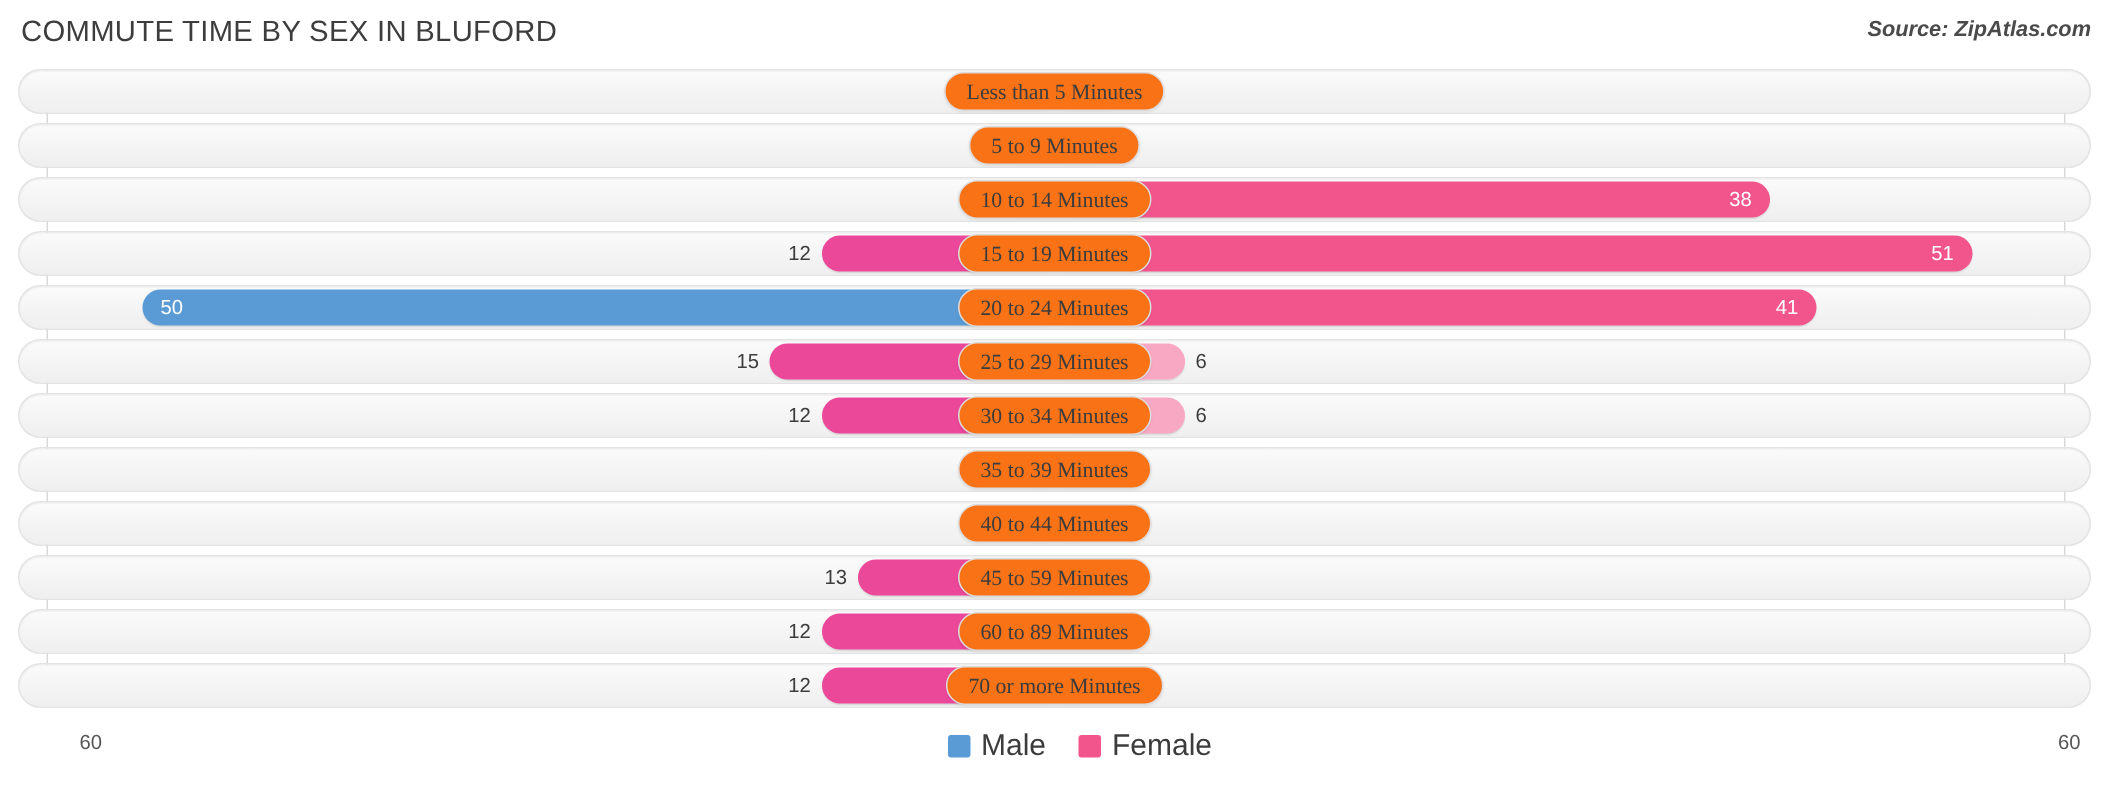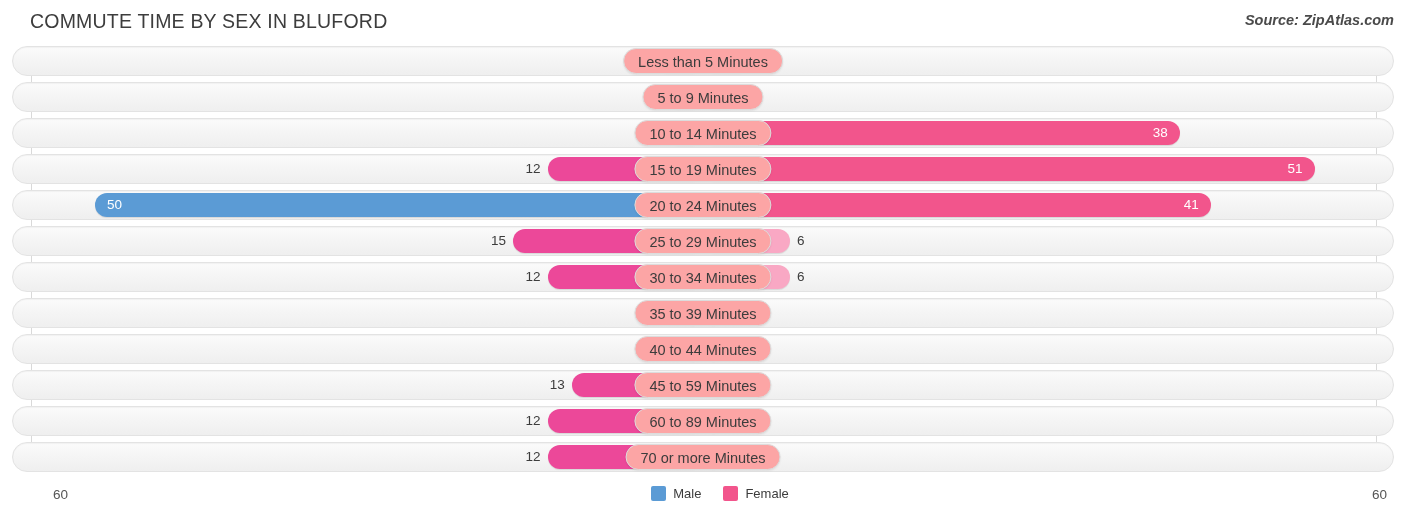--- a/index.html
+++ b/index.html
@@ -25,21 +25,20 @@
   }
   .chart-title {
     position: absolute;
     left: 14px;
     top: 10px;
     font-size: 19.5px;
     letter-spacing: .2px;
     color: #3d3d3d;
     font-weight: 400;
     white-space: nowrap;
-    margin-left: 16px;
   }
   .source {
     position: absolute;
     right: 12px;
     top: 12px;
     font-size: 14.5px;
     font-style: italic;
     font-weight: bold;
     color: #4a4a4a;
     white-space: nowrap;
@@ -132,29 +131,30 @@
   .val.in-right  { right: 12px; color: #ffffff; }
 
   .center-label {
     position: absolute;
     left: 50%;
     transform: translateX(-50%);
     top: 2px;
     height: 26px;
     line-height: 26px;
     padding: 0 14px;
-    background: #fca5a5;
+    background: #f97316;
     border: 1px solid #dcdcdc;
     border-radius: 13px;
     font-size: 14.5px;
     color: #3c3c3c;
     white-space: nowrap;
     z-index: 3;
     box-sizing: border-box;
     box-shadow: 0 1px 2px rgba(0,0,0,.07);
+    font-family: Liberation Serif, serif;
   }
 
   
   .footer {
     position: absolute;
     left: 0;
     top: 484px;
     width: 1406px;
     height: 39px;
     margin-left: 17px;
@@ -185,21 +185,21 @@
   }
   .swatch {
     width: 15px;
     height: 15px;
     border-radius: 2px;
     display: inline-block;
   }
   .swatch.male   { background: #5b9bd5; }
   .swatch.female { background: #f2558c; }
   .legend-text {
-    font-size: 13px;
+    font-size: 20px;
     color: #3c3c3c;
   }
 </style>
 </head>
 <body>
 
 <div class="header">
   <div class="chart-title">COMMUTE TIME BY SEX IN BLUFORD</div>
   <div class="source">Source: ZipAtlas.com</div>
 </div>

